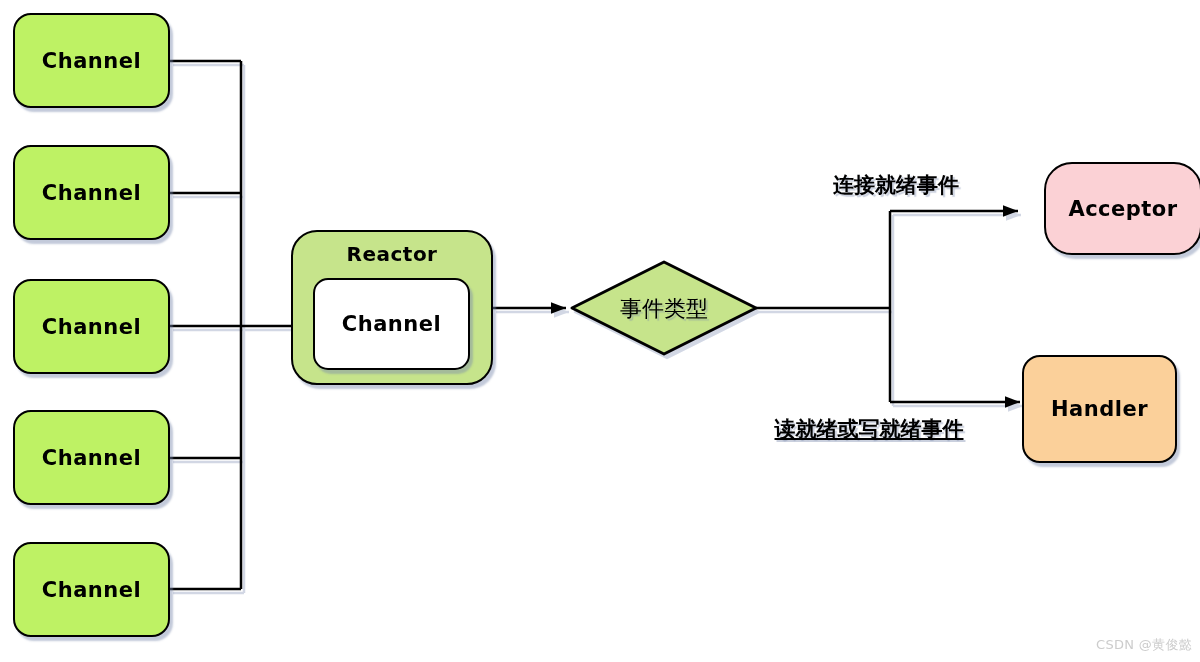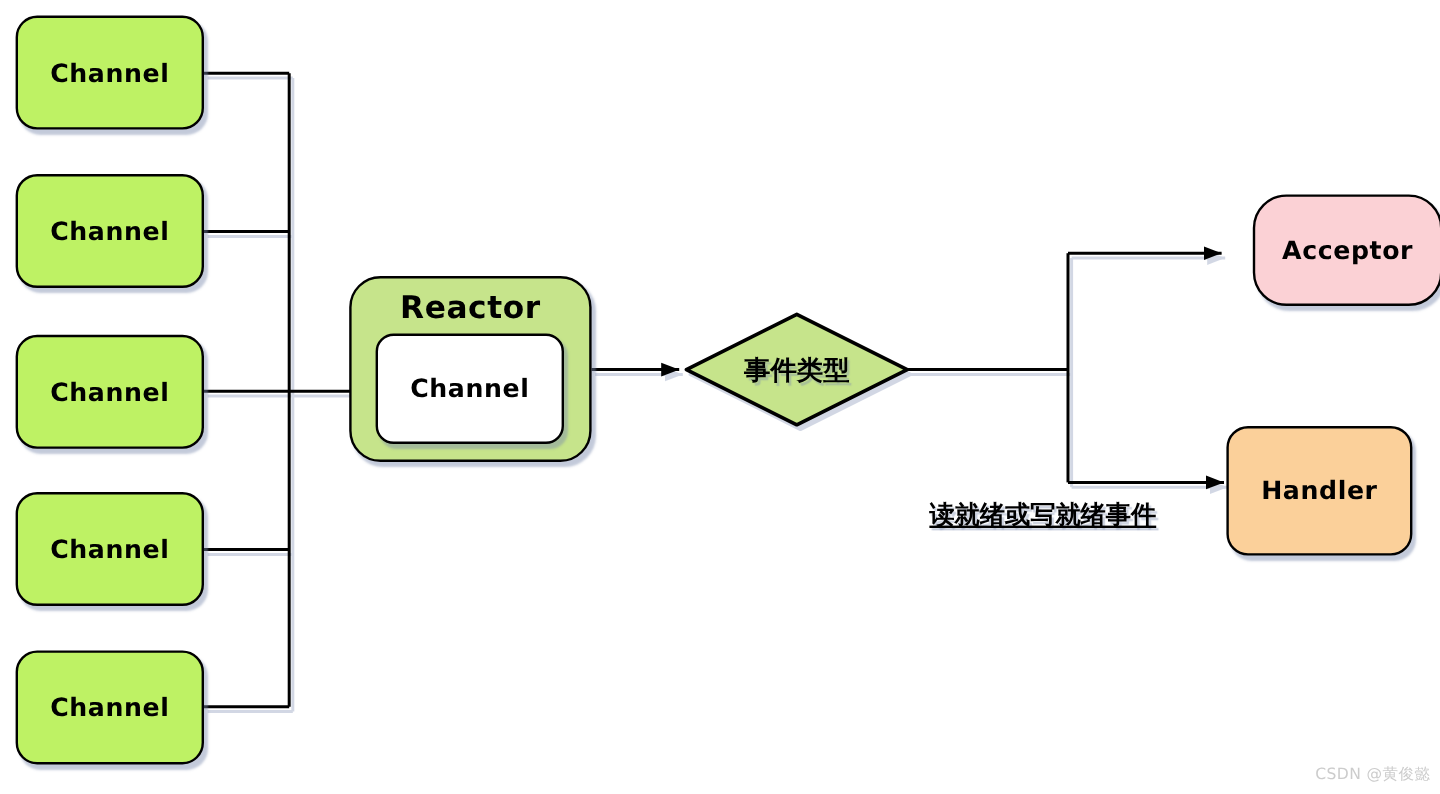--- a/index.html
+++ b/index.html
@@ -55,21 +55,21 @@
     background: #c6e48b;
     justify-content: flex-start;
     align-items: flex-start;
   }
   .reactor-label {
     position: absolute;
     left: 0;
     top: 10px;
     width: 100%;
     text-align: center;
-    font-size: 26px;
+    font-size: 20px;
     font-weight: 600;
   }
   .selector {
     left: 313px;
     top: 278px;
     width: 157px;
     height: 92px;
     border-radius: 15px;
     background: #ffffff;
   }
@@ -89,21 +89,21 @@
     border-radius: 18px;
     background: #fbd09a;
   }
   .decision-label {
     position: absolute;
     left: 572px;
     top: 294px;
     width: 184px;
     text-align: center;
     font-size: 22px;
-    font-weight: 700;
+    font-weight: 400;
     color: #000000;
     text-shadow: 2px 2px 1px rgba(123, 137, 172, 0.40);
   }
   .edge-label {
     position: absolute;
     font-size: 21px;
     font-weight: 700;
     color: #000000;
     white-space: nowrap;
     text-shadow: 2px 2px 1px rgba(123, 137, 172, 0.40);
@@ -196,20 +196,21 @@
 
   <div class="node reactor">
     <span class="reactor-label">Reactor</span>
   </div>
   <div class="node selector">
     <span>Channel</span>
   </div>
 
   <div class="decision-label">事件类型</div>
 
+  <div class="edge-label connect">连接就绪事件</div>
   <div class="edge-label readwrite">读就绪或写就绪事件</div>
 
   <div class="node acceptor">
     <span>Acceptor</span>
   </div>
   <div class="node handler">
     <span>Handler</span>
   </div>
 
   <div class="watermark">CSDN @黄俊懿</div>

